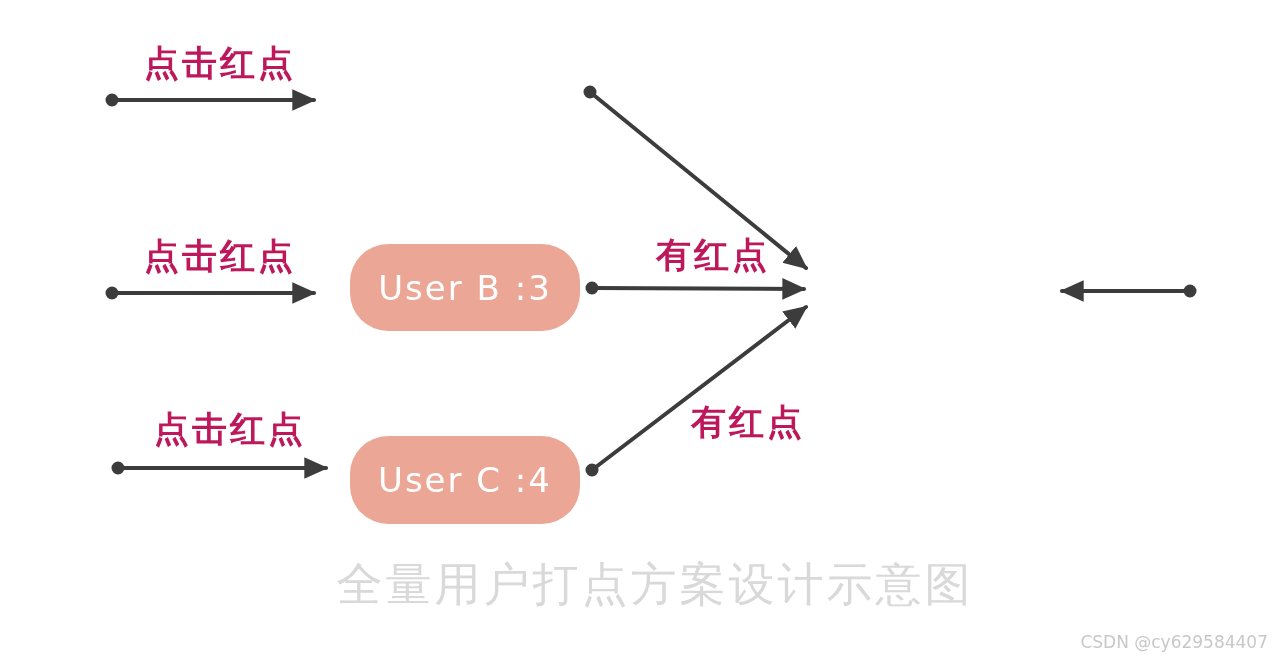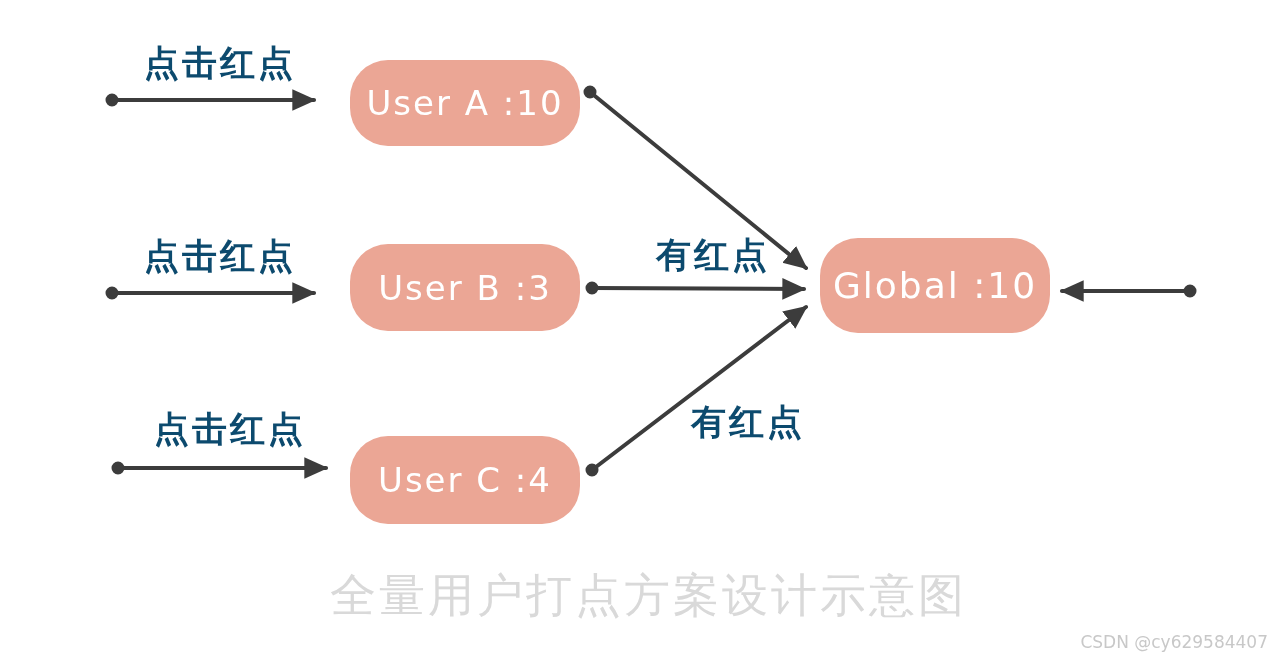--- a/index.html
+++ b/index.html
@@ -32,45 +32,44 @@
     font-size: 34px;
     letter-spacing: 2px;
     font-weight: 500;
   }
   .node-user-a { left: 350px; top: 60px;  width: 230px; height: 86px; }
   .node-user-b { left: 350px; top: 244px; width: 230px; height: 87px; }
   .node-user-c { left: 350px; top: 436px; width: 230px; height: 88px; }
   .node-global { left: 820px; top: 238px; width: 230px; height: 95px; font-size: 36px; }
   .edge-label {
     position: absolute;
-    color: #0c4a6e;
+    color: #be185d;
     font-size: 35px;
     font-weight: 600;
     text-align: center;
     white-space: nowrap;
     letter-spacing: 3px;
   }
   .lbl-click-a { left: 120px; top: 40px;  width: 200px; }
   .lbl-click-b { left: 120px; top: 233px; width: 200px; }
   .lbl-click-c { left: 130px; top: 406px; width: 200px; }
   .lbl-a-global { left: 672px; top: 110px; width: 160px; }
   .lbl-b-global { left: 633px; top: 232px; width: 160px; }
   .lbl-c-global { left: 668px; top: 399px; width: 160px; }
   .lbl-report   { left: 1068px; top: 239px; width: 120px; }
   .caption {
     position: absolute;
     left: 330px; top: 554px;
     width: 650px;
-    text-align: left;
+    text-align: center;
     color: #D9D9D9;
     font-size: 46px;
     font-weight: 500;
     letter-spacing: 3px;
     white-space: nowrap;
-    margin-top: 11px;
   }
   .watermark {
     position: absolute;
     right: 10px; top: 632px;
     color: #C8C8C8;
     font-size: 17px;
     text-align: right;
   }
 </style>
 </head>
@@ -102,24 +101,22 @@
       <line x1="592" y1="288" x2="804" y2="289" marker-end="url(#ah)"></line>
 
       <circle cx="592" cy="470" r="4.5"></circle>
       <line x1="592" y1="470" x2="806" y2="307" marker-end="url(#ah)"></line>
 
       <circle cx="1190" cy="291" r="4.5"></circle>
       <line x1="1190" y1="291" x2="1062" y2="291" marker-end="url(#ah)"></line>
     </g>
   </svg>
 
-  <div class="node node-user-a">User A :10</div>
   <div class="node node-user-b">User B :3</div>
   <div class="node node-user-c">User C :4</div>
-  <div class="node node-global">Global :10</div>
 
   <div class="edge-label lbl-click-a">点击红点</div>
   <div class="edge-label lbl-click-b">点击红点</div>
   <div class="edge-label lbl-click-c">点击红点</div>
   <div class="edge-label lbl-b-global">有红点</div>
   <div class="edge-label lbl-c-global">有红点</div>
 
   <div class="caption">全量用户打点方案设计示意图</div>
   <div class="watermark">CSDN @cy629584407</div>
 

